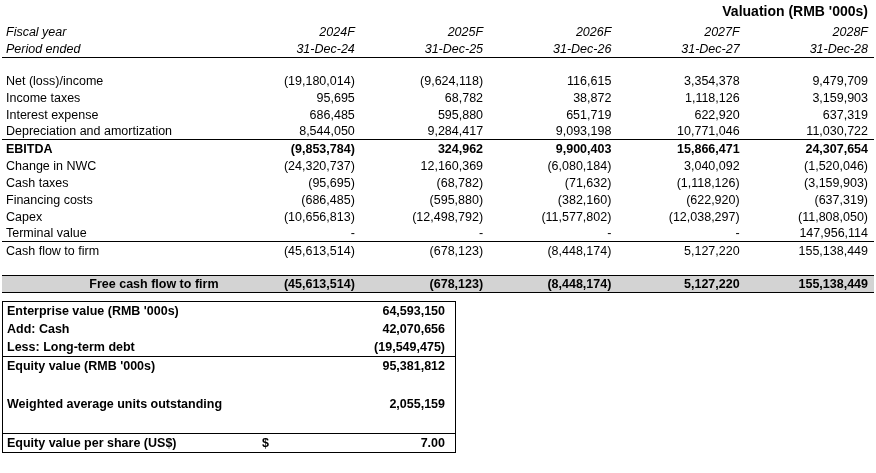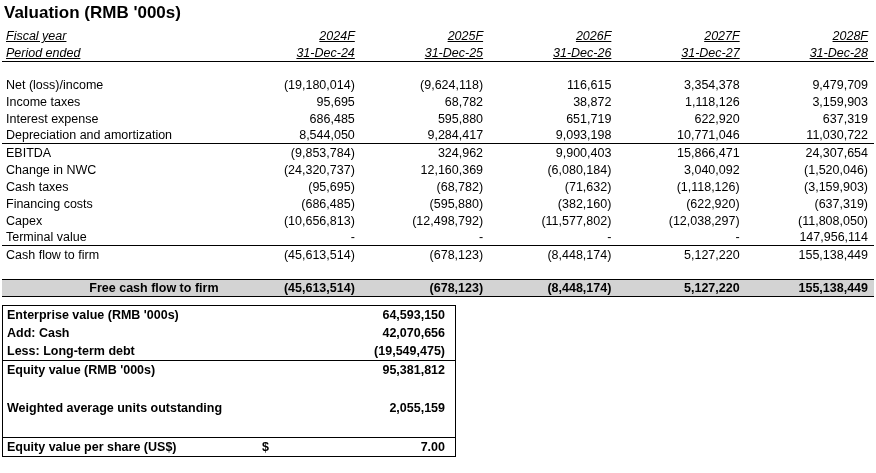--- a/index.html
+++ b/index.html
@@ -16,22 +16,23 @@
     overflow: hidden;
   }
   .sheet {
     position: relative;
     width: 876px;
     height: 473px;
     padding: 0;
   }
   .title {
     font-weight: bold;
-    font-size: 17px;
-    padding: 3px 15px 4px 4px;
+    font-size: 14px;
+    padding: 3px 8px 4px 4px;
+    text-align: right;
   }
   table.val {
     border-collapse: collapse;
     width: 872px;
     margin-left: 2px;
     table-layout: fixed;
   }
   table.val col.lbl { width: 230px; }
   table.val col.num { width: 128px; }
   table.val td {
@@ -42,27 +43,26 @@
   td.num {
     text-align: right;
     padding-right: 9px;
   }
   td.lbl {
     text-align: left;
   }
   .hdr td {
     font-style: italic;
     font-weight: normal;
-    text-decoration: underline;
   }
   .hdr-under td {
     border-bottom: 1.3px solid #000000;
   }
   .spacer td { height: 12px; }
-  .bold { font-weight: normal; margin-left: 44px; }
+  .bold { font-weight: bold; margin-left: 44px; }
   .topline td { border-top: 1.1px solid #000000; }
   .row-h { height: 17px; }
 
   
   .fcf {
     background: #d3d3d3;
   }
   .fcf td {
     font-weight: bold;
     border-top: 1.1px solid #000000;

